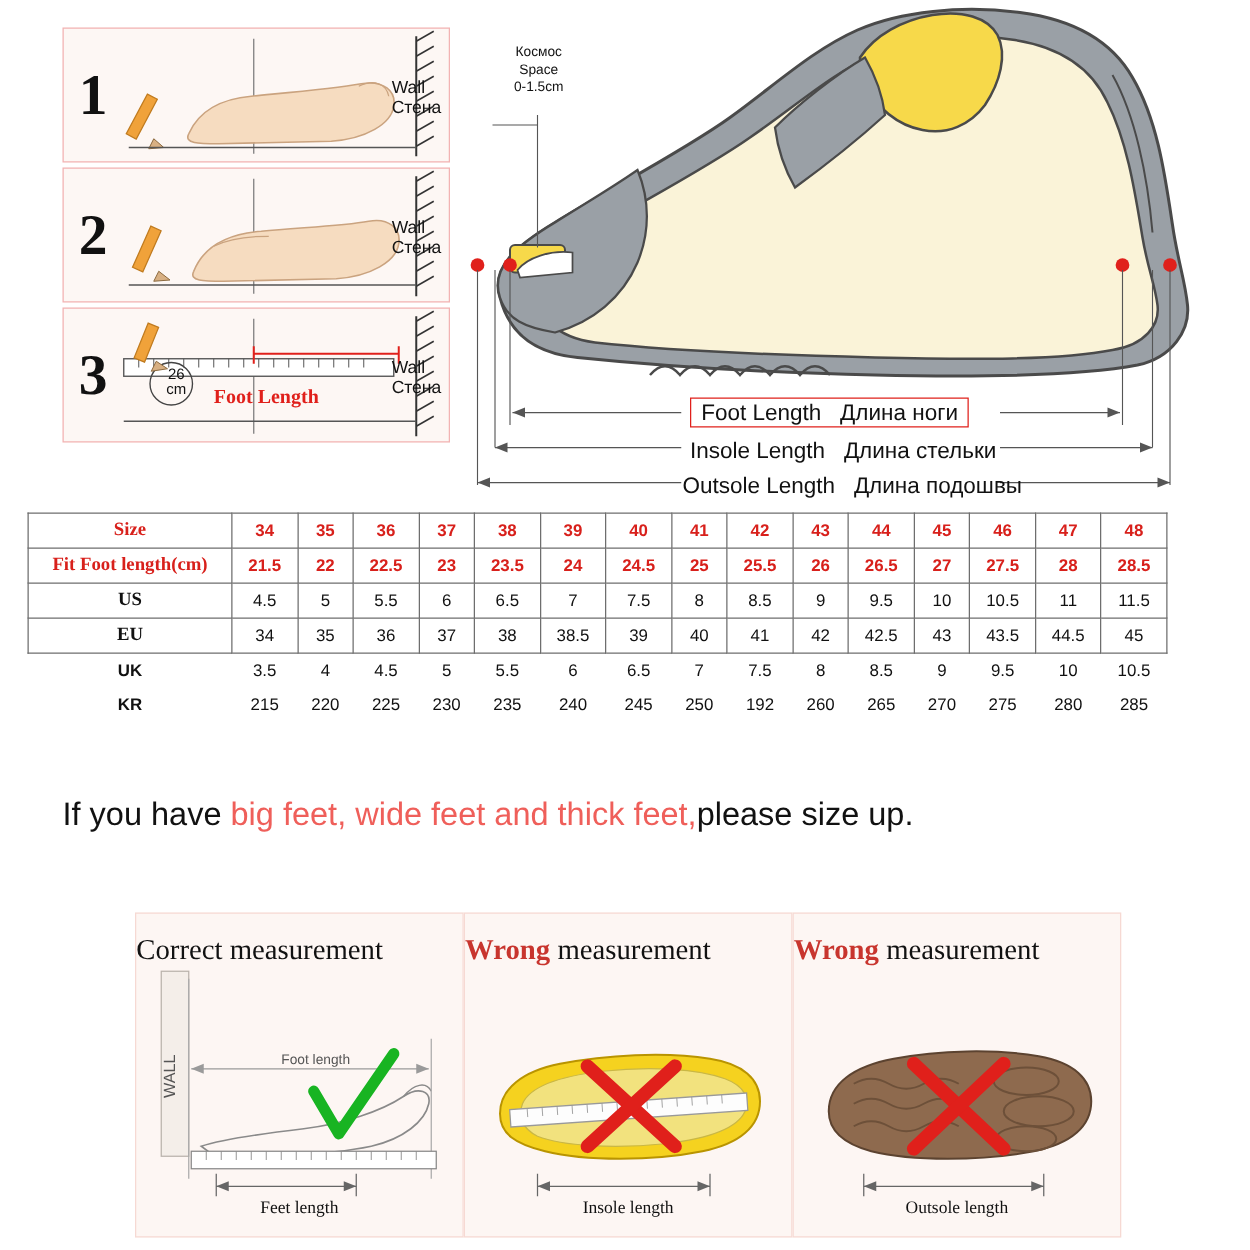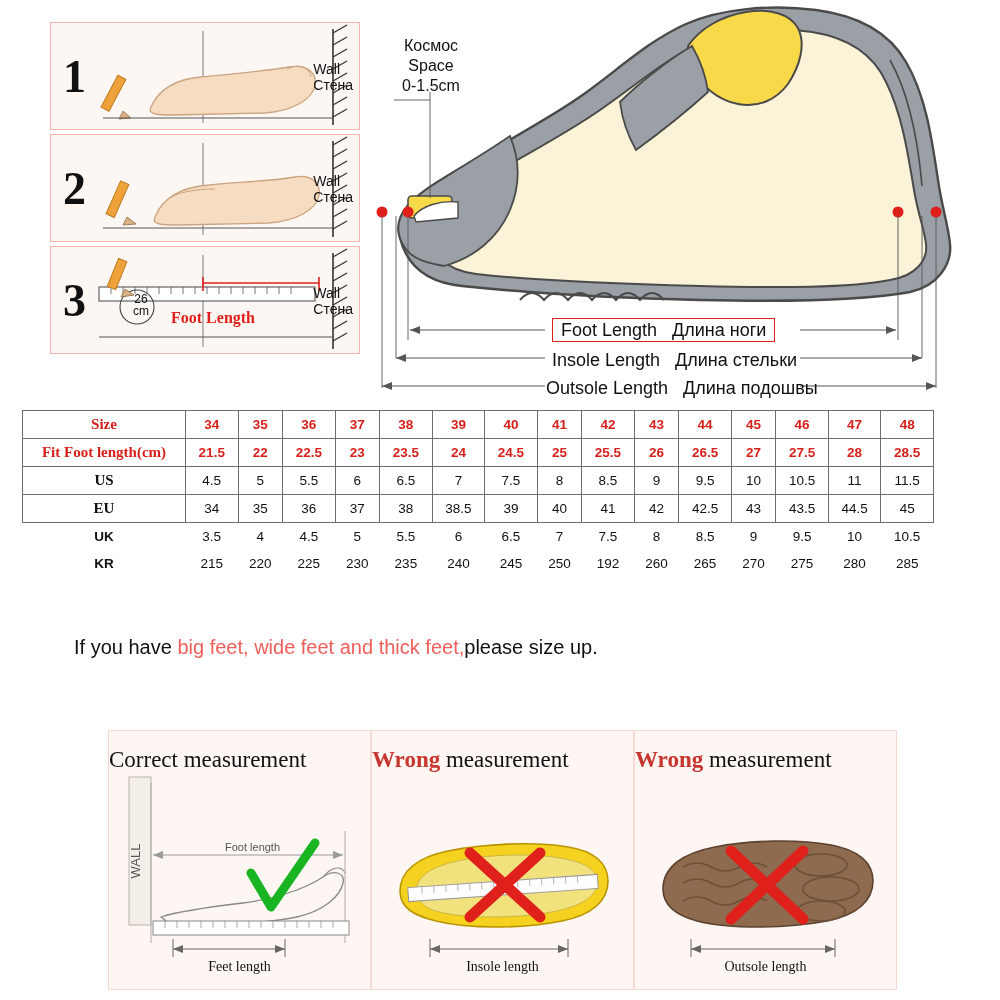--- a/index.html
+++ b/index.html
@@ -65,21 +65,21 @@
     position: absolute;
     left: 370px;
     top: 0px;
     width: 630px;
     height: 400px;
   }
   .space-label {
     position: absolute;
     left: 18px;
     top: 36px;
-    font-size: 16px;
+    font-size: 11px;
     color: #111;
     line-height: 1.25;
     text-align: center;
     width: 86px;
   }
 
   .meas-row {
     position: absolute;
     font-size: 18px;
     color: #111;
@@ -142,24 +142,24 @@
     white-space: nowrap;
   }
   .note-word {
     font-size: 37px;
     color: #e0201b;
     font-weight: bold;
     font-family: "Liberation Sans", sans-serif;
   }
   .red { color: #ef5f5a; }
   .note-line2 {
-    font-size: 20px;
+    font-size: 26px;
     color: #111;
     margin-top: 8px;
-    margin-left: 56px;
+    margin-left: 32px;
     white-space: nowrap;
   }
 
   
   .bottom {
     position: absolute;
     left: 108px;
     top: 730px;
     width: 790px;
     height: 260px;

